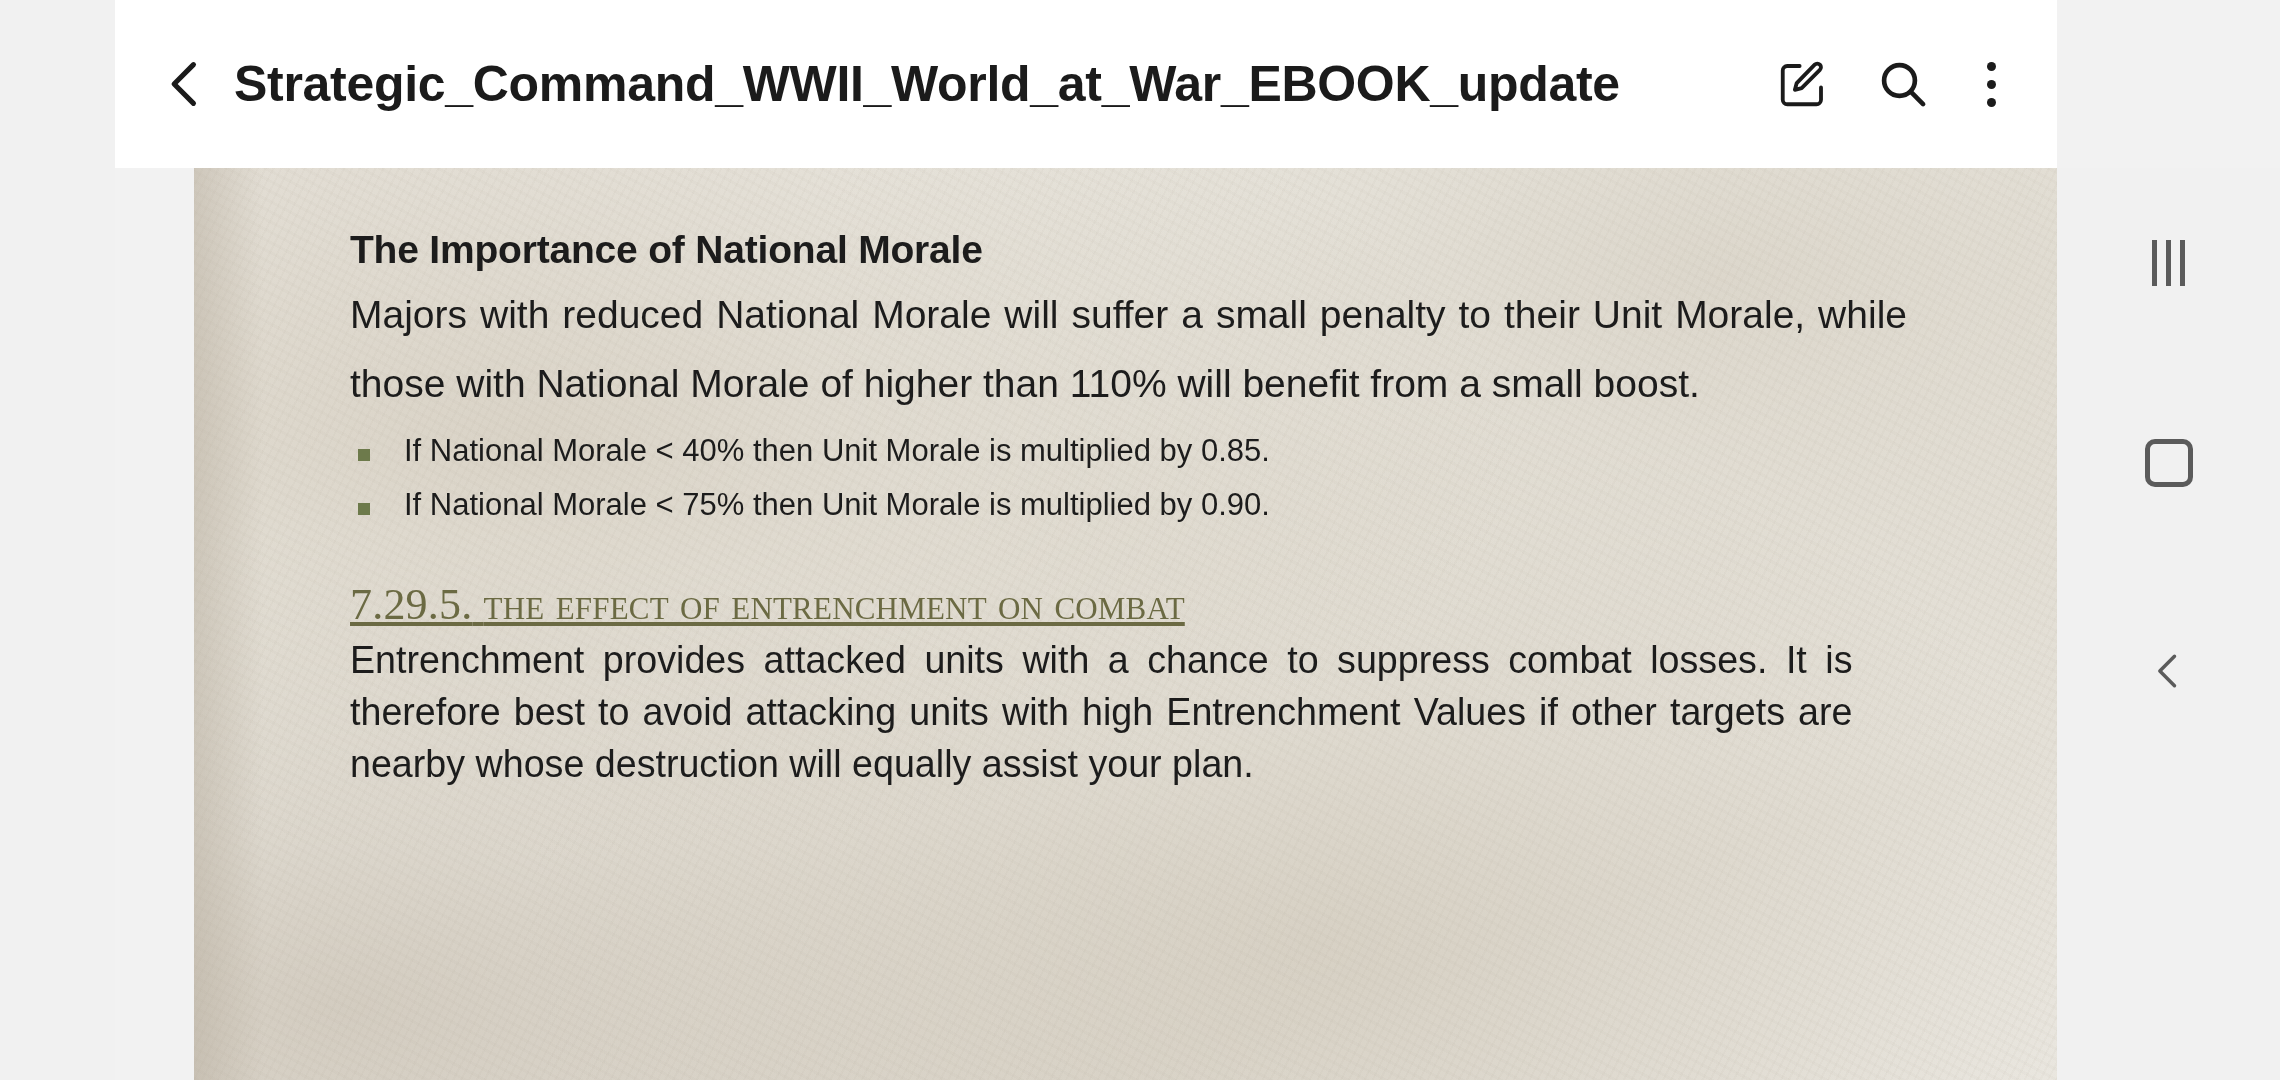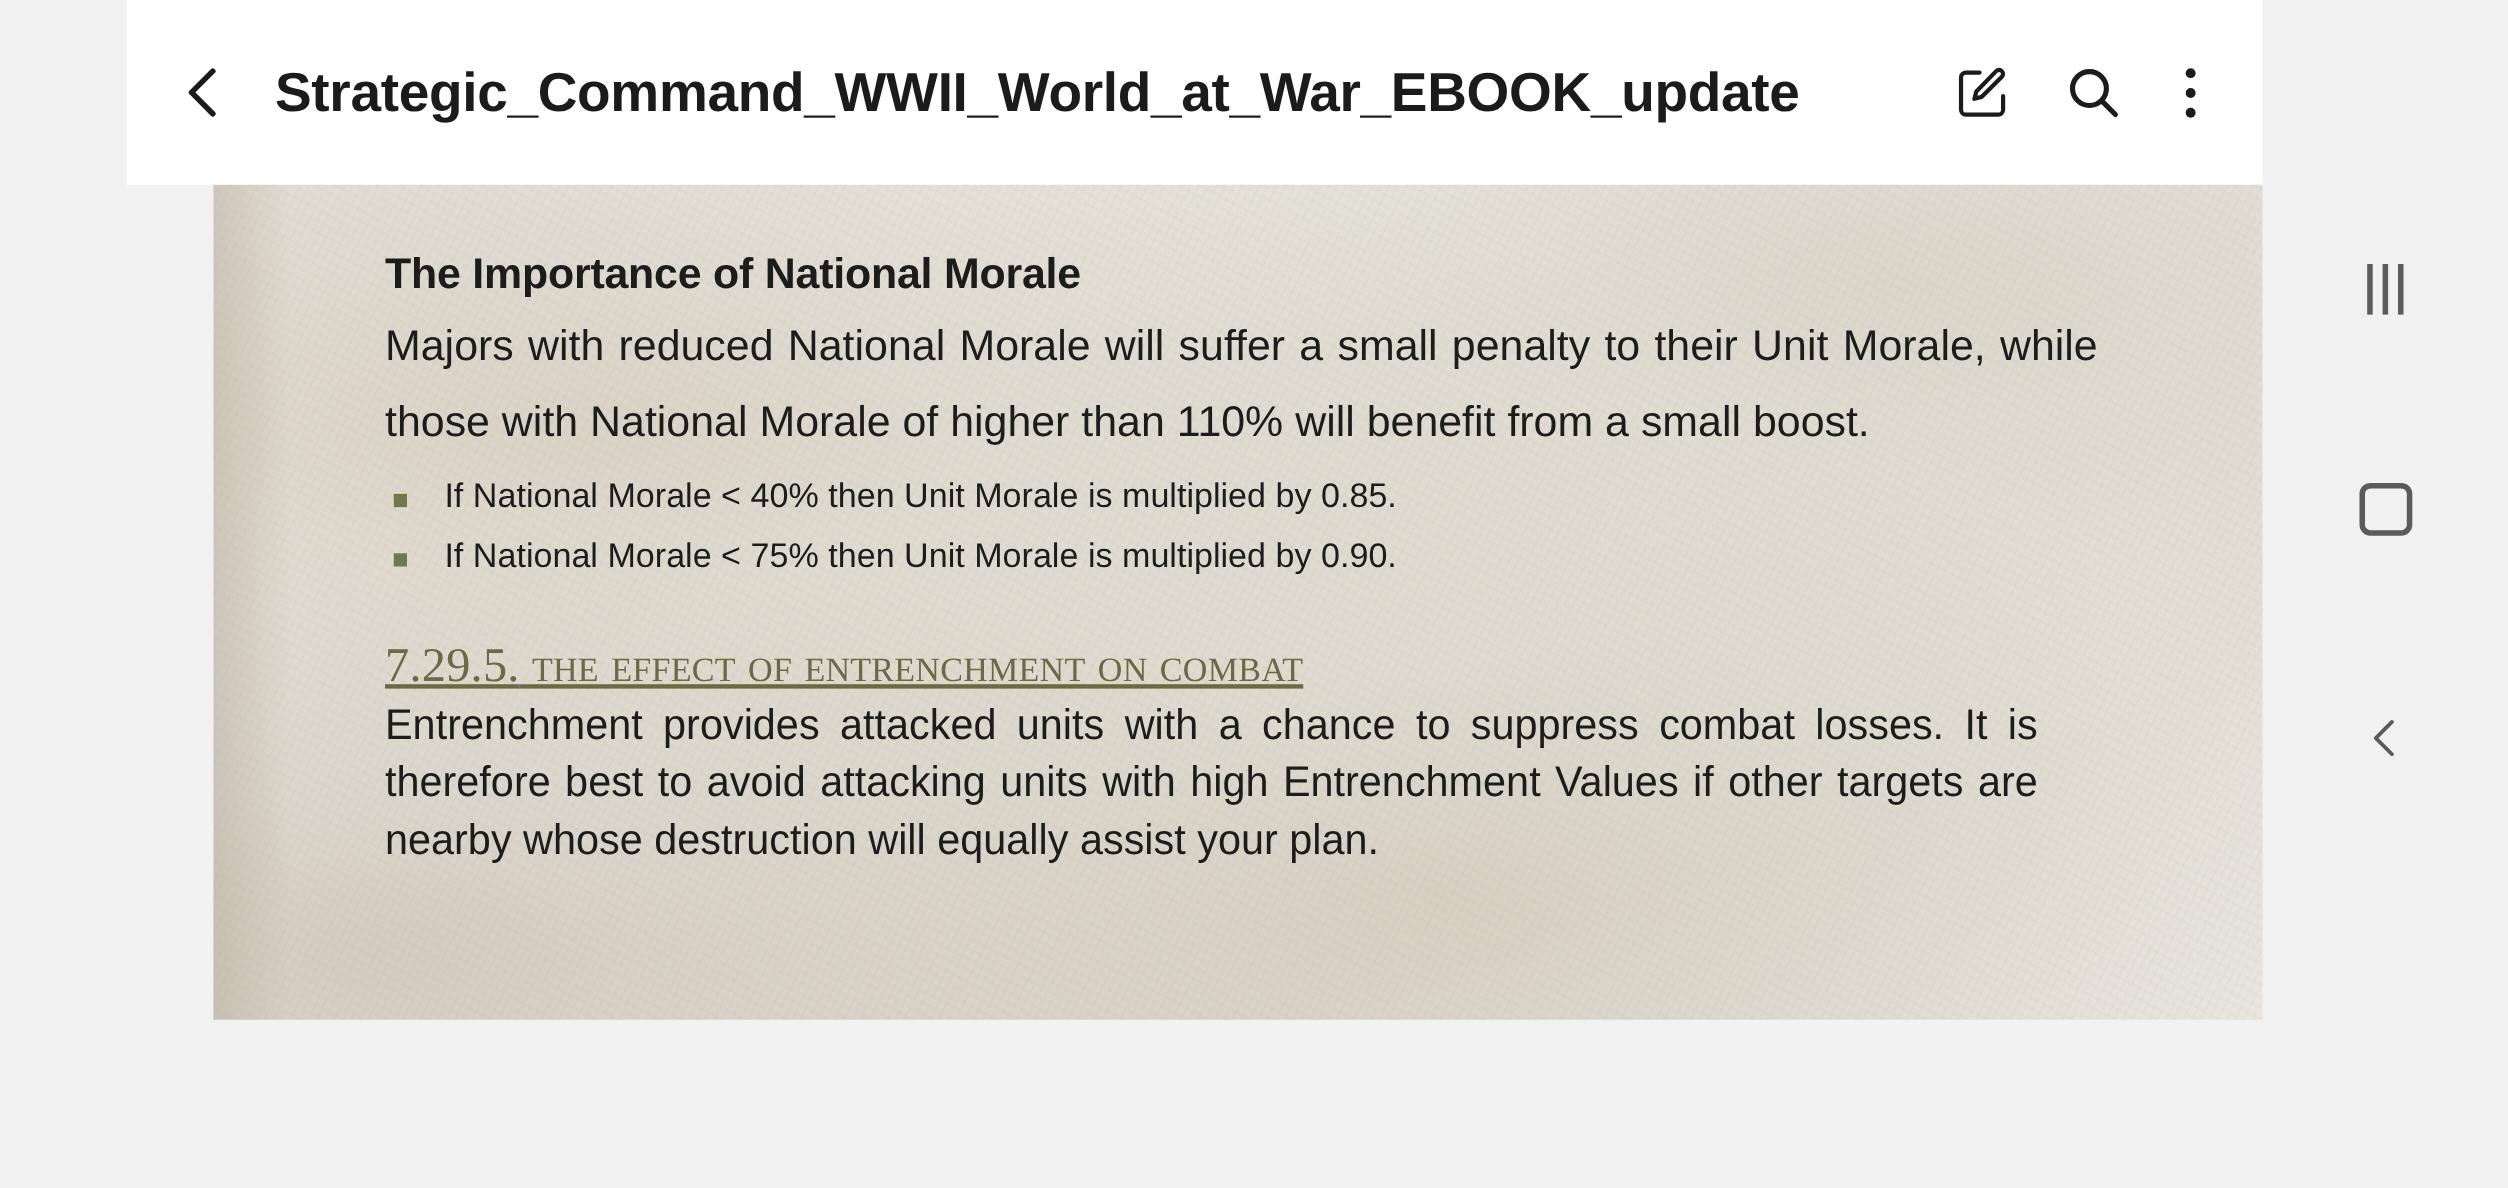--- a/index.html
+++ b/index.html
@@ -43,21 +43,21 @@
   .back-btn svg { display: block; }
   .doc-title {
     flex: 1 1 auto;
     font-size: 50px;
     font-weight: bold;
     color: #1b1b1b;
     letter-spacing: -0.3px;
     white-space: nowrap;
     overflow: hidden;
     text-overflow: clip;
-    margin-left: 19px;
+    margin-left: 3px;
     margin-right: 16px;
   }
   .bar-icon {
     width: 100px; height: 100px;
     flex: 0 0 auto;
     display: flex; align-items: center; justify-content: center;
   }
   .bar-icon svg { display: block; }
   .kebab {
     width: 76px; height: 100px;
@@ -70,21 +70,21 @@
     display: block;
     width: 9px; height: 9px;
     border-radius: 50%;
     background: #1b1b1b;
   }
 
   
   .page {
     position: absolute;
     left: 194px; top: 168px;
-    width: 1863px; height: 759px;
+    width: 1863px; height: 912px;
     background:
       radial-gradient(ellipse at 18% 30%, rgba(203,193,176,0.55) 0%, rgba(203,193,176,0) 46%),
       radial-gradient(ellipse at 82% 12%, rgba(206,198,183,0.50) 0%, rgba(206,198,183,0) 42%),
       radial-gradient(ellipse at 60% 85%, rgba(198,189,172,0.45) 0%, rgba(198,189,172,0) 50%),
       radial-gradient(ellipse at 8% 92%, rgba(193,183,168,0.55) 0%, rgba(193,183,168,0) 40%),
       linear-gradient(160deg, #e6e2da 0%, #eceae3 28%, #e9e6de 55%, #e4e0d7 78%, #eae7e0 100%);
     overflow: hidden;
   }
   .page::before {
     content: "";

